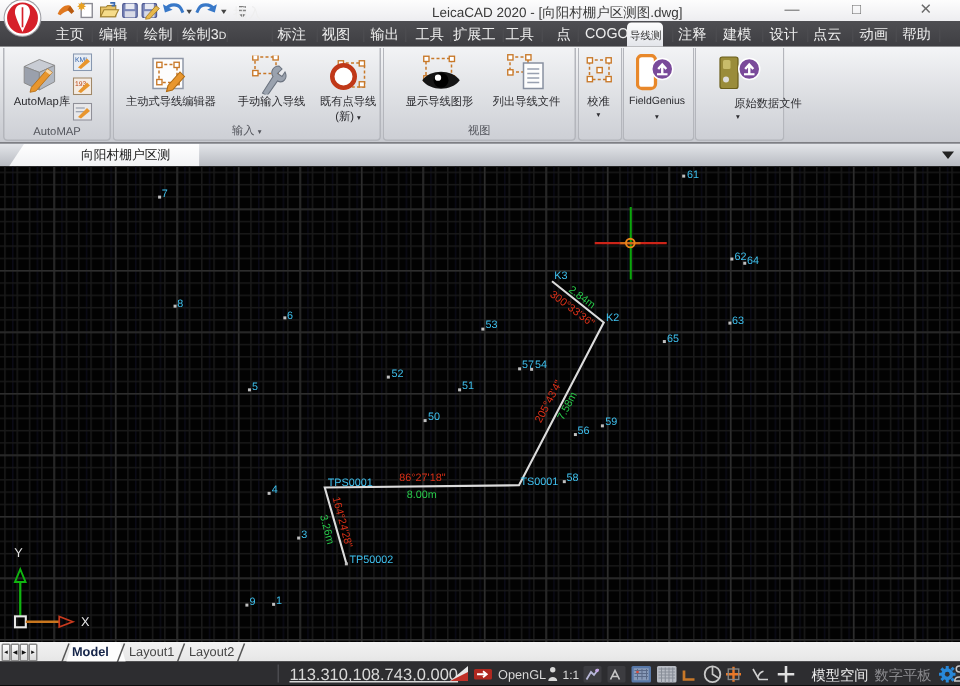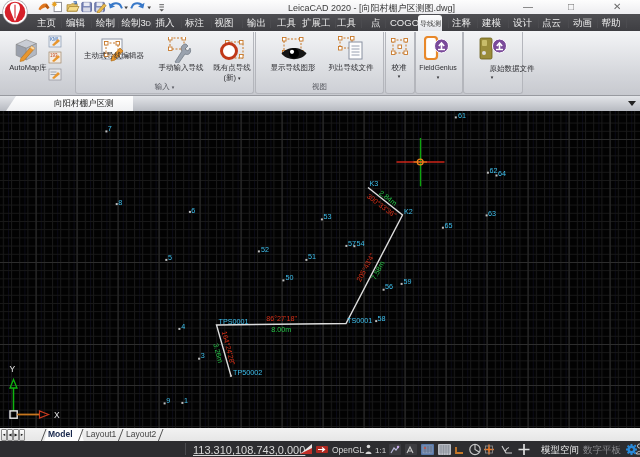--- a/index.html
+++ b/index.html
@@ -90,21 +90,21 @@
 <div class="abs" id="menubar">
   <div id="seltab">
       <span>导线测</span>
     </div>
 </div>
 <div id="menuitems">
   <div class="mi" style="left:37px;top:17px;">主页</div>
   <div class="mi" style="left:66px;top:17px;">编辑</div>
   <div class="mi" style="left:96px;top:17px;">绘制</div>
   <div class="mi" style="left:121.5px;top:17px;">绘制3<span style="font-size:7px;">D</span></div>
-  <div class="mi" style="left:155.5px;top:17px;">插入</div>
+  <div class="mi" style="left:155.5px;top:3px;">插入</div>
   <div class="mi" style="left:185px;top:17px;">标注</div>
   <div class="mi" style="left:214.5px;top:17px;">视图</div>
   <div class="mi" style="left:247px;top:17px;">输出</div>
   <div class="mi" style="left:277px;top:17px;">工具</div>
   <div class="mi" style="left:302px;top:17px;">扩展工</div>
   <div class="mi" style="left:337px;top:17px;">工具</div>
   <div class="mi" style="left:371px;top:17px;">点</div>
   <div class="mi" style="left:390px;top:17px;">COGO</div>
   <div class="mi" style="left:452px;top:17px;">注释</div>
   <div class="mi" style="left:482px;top:17px;">建模</div>
@@ -136,20 +136,23 @@
 <svg class="abs" style="left:1px;top:-1px;" width="28" height="28" viewBox="0 0 28 28">
   <circle cx="14" cy="13" r="12.6" fill="#9a9aa0"></circle>
   <circle cx="14" cy="13" r="11.9" fill="#fff"></circle>
   <circle cx="14" cy="13" r="10.3" fill="#d6202a"></circle>
   <path d="M14 3.8 C18.3 3.8 19.6 7.6 18.8 10.8 C18.1 13.6 16 18 14.7 20.9 L14 22.3 L13.3 20.9 C12 18 9.9 13.6 9.2 10.8 C8.4 7.6 9.7 3.8 14 3.8 Z" fill="#fff"></path>
   <path d="M14 5.8 L14 19.2" stroke="#d6202a" stroke-width="1.1"></path>
 </svg>
 
 <div class="abs" id="ribbon">
 
+  <div class="rgroup" style="left:2px;width:70px;">
+    <div class="rlabel">AutoMAP</div>
+  </div>
   <svg class="abs" style="left:12px;top:4px;" width="52" height="48" viewBox="0 0 52 48">
 
     <g transform="translate(1,0) scale(0.78)">
     <path d="M4 12 L17 6 L30 11 L17 17 Z" fill="#c8ccd4" stroke="#888" stroke-width="0.8"></path>
     <path d="M4 12 L4 26 L17 32 L17 17 Z" fill="#9aa0ac" stroke="#888" stroke-width="0.8"></path>
     <path d="M30 11 L30 25 L17 32 L17 17 Z" fill="#b2b8c2" stroke="#888" stroke-width="0.8"></path>
     <path d="M10 30 L24 14 L28 17 L14 33 L9 34 Z" fill="#e8962e" stroke="#b06a10" stroke-width="0.7"></path>
     <path d="M24 14 L28 17 L26 19 L22 16 Z" fill="#f8d8a8"></path>
     </g>
 
@@ -176,21 +179,21 @@
   </div>
   <svg class="abs" style="left:100px;top:6px;" width="26" height="26" viewBox="0 0 26 26">
     <rect x="2" y="2" width="20" height="20" fill="#fdfdfd" stroke="#9098a8" stroke-width="1"></rect>
     <rect x="6" y="6" width="12" height="12" fill="none" stroke="#c87828" stroke-width="1" stroke-dasharray="2 1.5"></rect>
     <rect x="4.5" y="4.5" width="3.5" height="3.5" fill="#fff" stroke="#c87828" stroke-width="0.9"></rect>
     <rect x="16" y="4.5" width="3.5" height="3.5" fill="#fff" stroke="#c87828" stroke-width="0.9"></rect>
     <rect x="4.5" y="16" width="3.5" height="3.5" fill="#fff" stroke="#c87828" stroke-width="0.9"></rect>
     <rect x="16" y="16" width="3.5" height="3.5" fill="#fff" stroke="#c87828" stroke-width="0.9"></rect>
     <path d="M12 20 L20 11 L23 14 L15 23 L11 24 Z" fill="#e8962e" stroke="#b06a10" stroke-width="0.7"></path>
   </svg>
-  <div class="rbtext" style="left:76px;top:20px;width:76px;">主动式导线编辑器</div>
+  <div class="rbtext" style="left:76px;top:32px;width:76px;">主动式导线编辑器</div>
   <svg class="abs" style="left:167px;top:6px;" width="26" height="26" viewBox="0 0 26 26">
     <rect x="3" y="1" width="14" height="11" fill="none" stroke="#c87828" stroke-width="1" stroke-dasharray="2 1.5"></rect>
     <rect x="1.5" y="-0.5" width="3.5" height="3.5" fill="#fff" stroke="#c87828" stroke-width="0.9"></rect>
     <rect x="15" y="-0.5" width="3.5" height="3.5" fill="#fff" stroke="#c87828" stroke-width="0.9"></rect>
     <rect x="1.5" y="10" width="3.5" height="3.5" fill="#fff" stroke="#c87828" stroke-width="0.9"></rect>
     <rect x="15" y="10" width="3.5" height="3.5" fill="#fff" stroke="#c87828" stroke-width="0.9"></rect>
     <path d="M8 25 L15 14 C13 11 15 7 19 7 L21 9 L18 12 L21 14 L23 11 C25 15 22 19 18 17 L11 27 Z" fill="#9aa2ae" stroke="#6a727e" stroke-width="0.7"></path>
   </svg>
   <div class="rbtext" style="left:152px;top:32px;width:58px;">手动输入导线</div>
   <svg class="abs" style="left:219px;top:5px;" width="26" height="26" viewBox="0 0 26 26">

